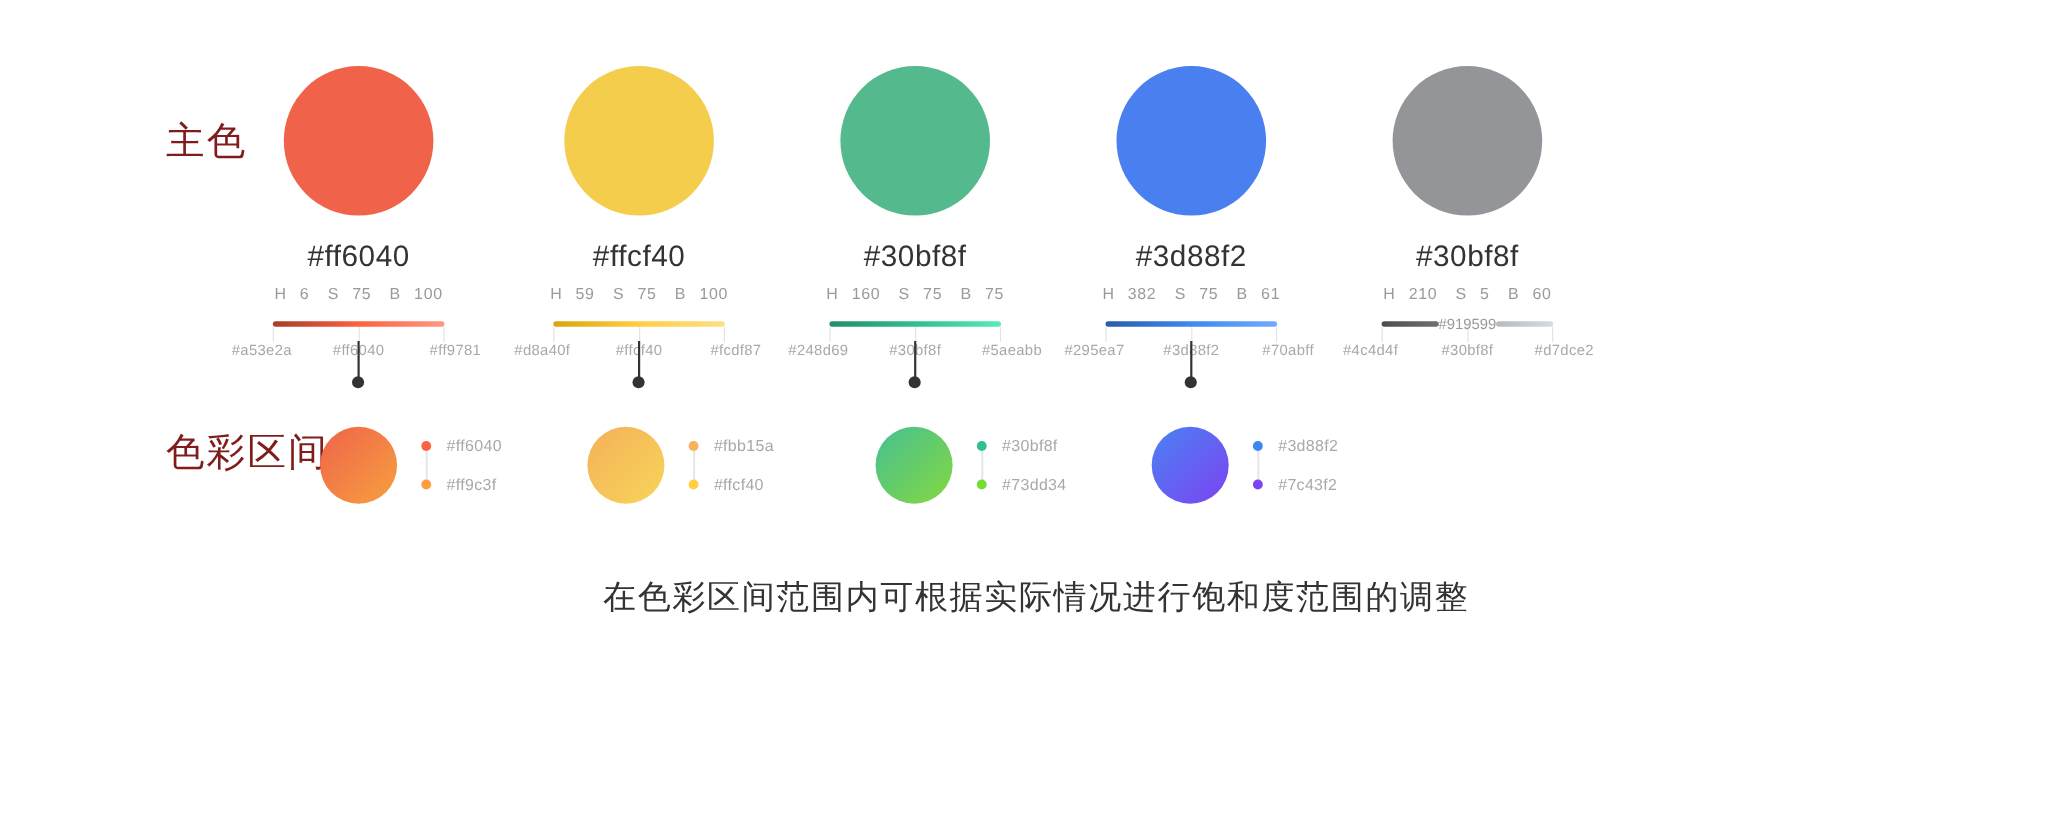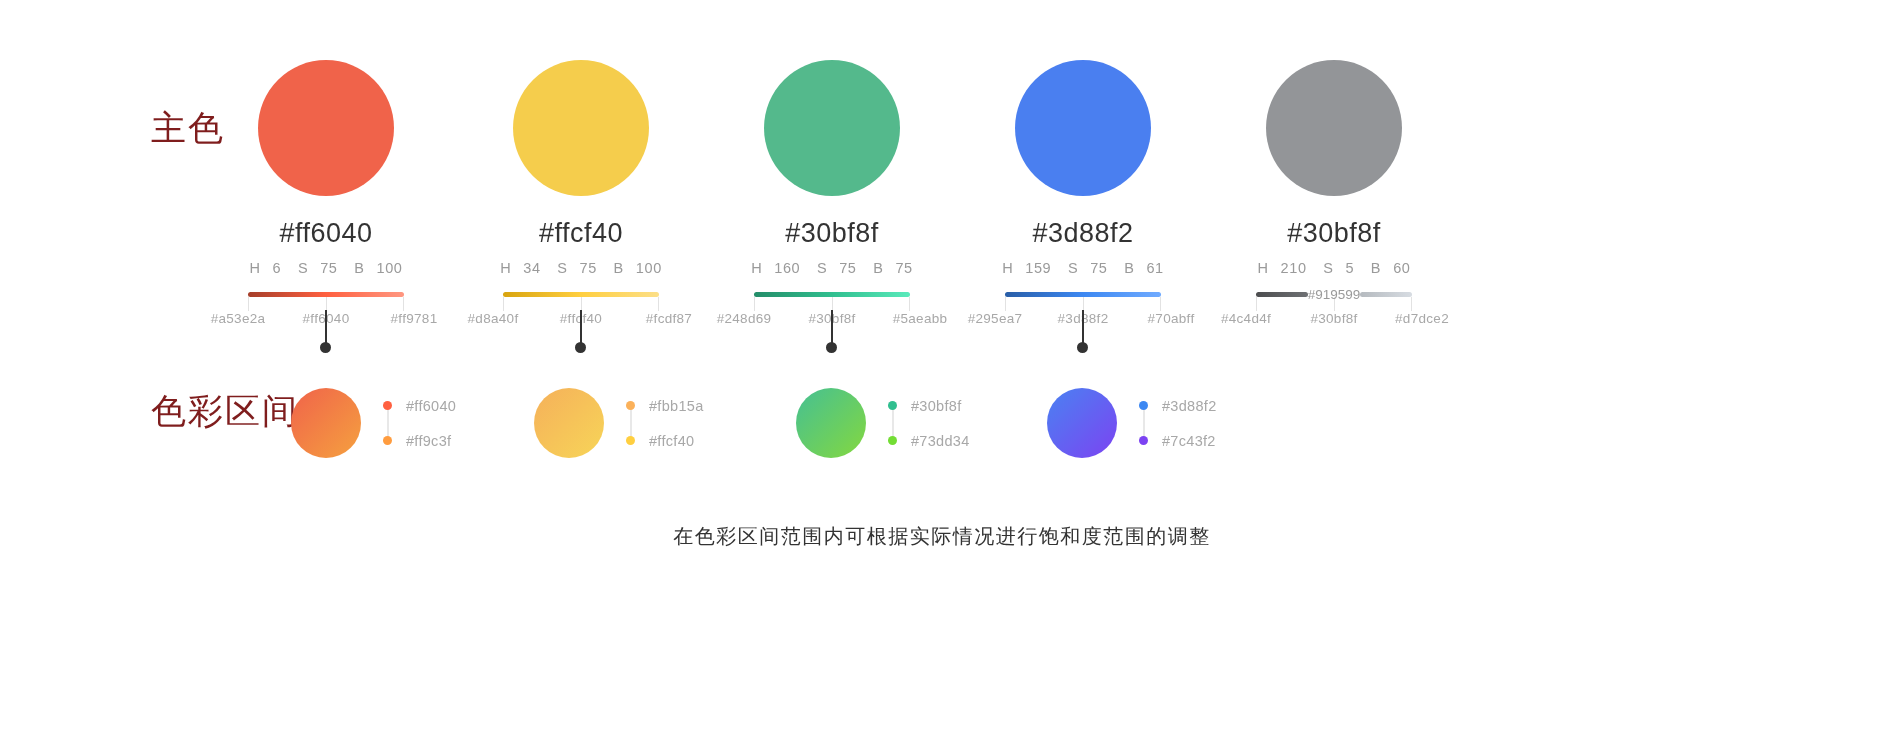--- a/index.html
+++ b/index.html
@@ -162,21 +162,21 @@
     letter-spacing:.3px;
     white-space:nowrap;
   }
 
   
   #caption{
     position:absolute;
     left:0;right:0;
     top:523px;
     text-align:center;
-    font-size:20px;
+    font-size:30px;
     color:#333333;
     letter-spacing:1.5px;
   }
 </style>
 </head>
 <body>
 
 <div id="stage">
 
   <div class="row-label" id="label-primary">主色</div>
@@ -201,21 +201,21 @@
       <span>#a53e2a</span>
       <span>#ff6040</span>
       <span>#ff9781</span>
     </div>
   </div>
 
   <div class="swatch-col" style="left:428px;">
     <div class="swatch-circle" style="background: rgb(245, 205, 76);"></div>
     <div class="swatch-hex">#ffcf40</div>
     <div class="hsb-row">
-      <span>H</span><span>34</span>
+      <span>H</span><span>59</span>
       <span>S</span><span>75</span>
       <span>B</span><span>100</span>
     </div>
     <div class="bar-wrap">
       <div class="tick t0"></div>
       <div class="tick t1"></div>
       <div class="tick t2"></div>
       <div class="bar" style="background: linear-gradient(90deg, rgb(216, 164, 15), rgb(255, 207, 64) 50%, rgb(252, 223, 135));"></div>
     </div>
     <div class="stops">
@@ -243,21 +243,21 @@
       <span>#248d69</span>
       <span>#30bf8f</span>
       <span>#5aeabb</span>
     </div>
   </div>
 
   <div class="swatch-col" style="left:930px;">
     <div class="swatch-circle" style="background: rgb(74, 127, 240);"></div>
     <div class="swatch-hex">#3d88f2</div>
     <div class="hsb-row">
-      <span>H</span><span>159</span>
+      <span>H</span><span>382</span>
       <span>S</span><span>75</span>
       <span>B</span><span>61</span>
     </div>
     <div class="bar-wrap">
       <div class="tick t0"></div>
       <div class="tick t1"></div>
       <div class="tick t2"></div>
       <div class="bar" style="background: linear-gradient(90deg, rgb(41, 94, 167), rgb(61, 136, 242) 50%, rgb(112, 171, 255));"></div>
     </div>
     <div class="stops">

